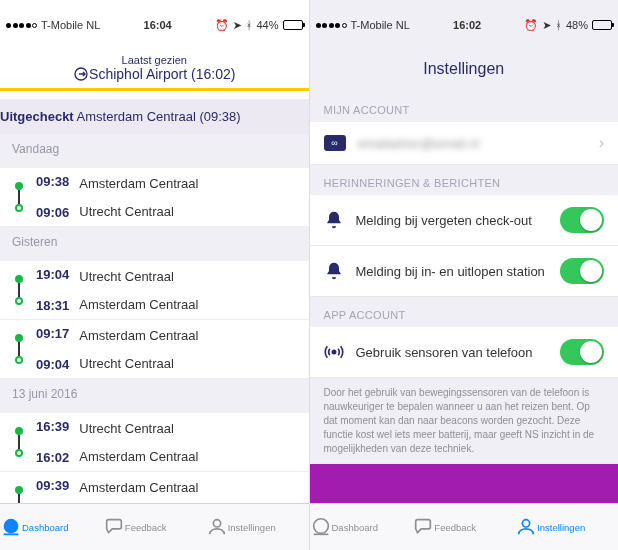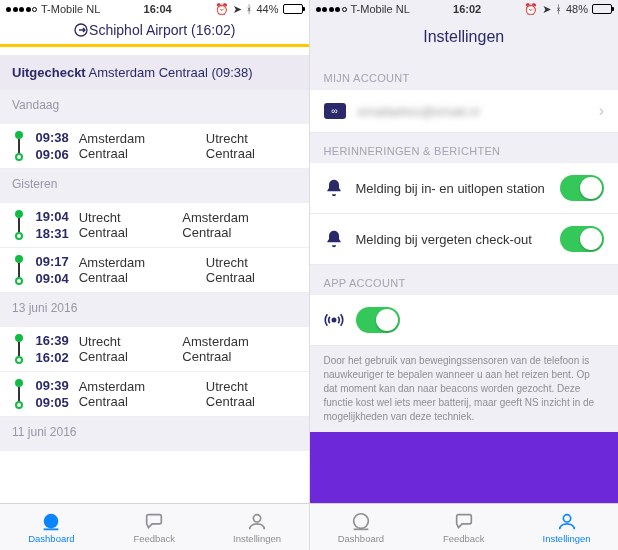--- a/index.html
+++ b/index.html
@@ -1,54 +1,54 @@
 <!DOCTYPE html>
 <html><head>
 <meta charset="utf-8">
 <style>
 html,body{margin:0;padding:0;font-family:-apple-system,Helvetica,Arial,sans-serif;font-size:13px;color:#333;background:#fff}
 .phones{display:flex;width:618px;height:550px}
 .phone{width:309px;height:550px;display:flex;flex-direction:column;position:relative;background:#f0eff5}
 .phone.left{border-right:1px solid #ddd}
-.statusbar{height:18px;display:flex;align-items:center;justify-content:space-between;padding:0 6px;font-size:11px;background:#fff;font-weight:500}
+.statusbar{height:18px;display:flex;align-items:center;justify-content:space-between;padding:16px 6px;font-size:11px;background:#fff;font-weight:500}
 .phone.right .statusbar{background:#f0eff5}
 .sb-left,.sb-right{display:flex;align-items:center;gap:4px}
 .dots{display:flex;gap:1.5px}
 .dot{width:5px;height:5px;border-radius:50%;background:#000}
 .dot.empty{background:none;border:1px solid #000;box-sizing:border-box}
 .sb-time{font-weight:600}
 .battery{width:18px;height:8px;border:1px solid #000;border-radius:2px;position:relative}
 .battery::after{content:"";position:absolute;right:-3px;top:2px;width:2px;height:4px;background:#000;border-radius:0 1px 1px 0}
 .battery .fill{height:100%;background:#000}
 .header-left{background:#fff;text-align:center;padding:4px 0 6px;border-bottom:3px solid #ffc800}
 .header-left .lbl{font-size:11px;color:#2a2a6a}
 .header-left .loc{font-size:14px;color:#2a2a6a;font-weight:400;display:flex;align-items:center;justify-content:center;}
 .header-right{background:#f0eff5;text-align:center;padding:10px 0 14px;color:#2a2a6a;font-size:16px}
 .content{flex:1;overflow:hidden;background:#fff}
-.status-row{background:#ece9f3;padding:10px 12px;font-size:13px;color:#2a2a6a;margin:8px 0 0}
+.status-row{background:#ece9f3;padding:10px 0;font-size:13px;color:#2a2a6a;margin:8px 0 0}
 .status-row .st{font-weight:600}
 .sec-hdr{padding:8px 12px 12px;font-size:12px;color:#9996a8;background:#f0eff5}
 .trip{display:flex;align-items:center;padding:6px 12px;border-bottom:1px solid #eee;background:#fff;gap:10px}
 .trip-icon{width:14px;display:flex;flex-direction:column;align-items:center}
 .trip-icon .circ{width:8px;height:8px;border-radius:50%;border:2px solid #1b4;box-sizing:border-box}
 .trip-icon .circ.top{background:#1b4}
 .trip-icon .line{width:2px;height:14px;background:#333}
-.trip-times{display:flex;flex-direction:column;gap:2px;color:#2a2a6a;font-weight:700;font-size:13px}
-.trip-places{display:flex;flex-direction:row;gap:13px;color:#333;font-size:13px}
+.trip-times{display:flex;flex-direction:column;gap:16px;color:#2a2a6a;font-weight:700;font-size:13px}
+.trip-places{display:flex;flex-direction:column;gap:13px;color:#333;font-size:13px}
 .sect-label{padding:12px 14px 6px;font-size:11px;color:#a6a3b3;background:#f0eff5;letter-spacing:.3px}
 .row{background:#fff;padding:12px 14px;display:flex;align-items:center;gap:12px;border-bottom:1px solid #e8e8ee;font-size:13px;color:#333}
 .row .lbl{flex:1}
 .chev{color:#c5c5cc;font-size:16px}
 .toggle{width:44px;height:26px;border-radius:13px;background:#34c759;position:relative;flex-shrink:0}
 .toggle::after{content:"";position:absolute;right:2px;top:2px;width:22px;height:22px;background:#fff;border-radius:50%;box-shadow:0 1px 2px rgba(0,0,0,.3)}
 .note{padding:8px 14px;font-size:10px;color:#8e8e93;line-height:1.4;background:#f0eff5}
 .account-icon{width:22px;height:16px;background:#2a2a6a;border-radius:3px;display:flex;align-items:center;justify-content:center;color:#fff;font-size:9px}
 .blurred{color:#999;filter:blur(3px)}
 .tabbar{height:46px;background:rgba(248,248,250,0.92);border-top:1px solid #d5d5d9;display:flex}
-.tab{flex:1;display:flex;flex-direction:column;align-items:center;justify-content:center;gap:0;font-size:9.5px;color:#8e8e93}
+.tab{flex:1;display:flex;flex-direction:row;align-items:center;gap:0;font-size:9.5px;color:#8e8e93}
 .tab.active{color:#0a84ff}
 .tab .ic{width:22px;height:22px;display:flex;align-items:center;justify-content:center}
 svg{display:block}
 </style>
 </head>
 <body>
 
 <div class="phones">
 
 <div class="phone left">
@@ -66,20 +66,21 @@
     <span class="sb-time">16:04</span>
     <div class="sb-right">
       <span>⏰</span>
       <span>➤</span>
       <span>ᚼ</span>
       <span>44%</span>
       <span class="battery"><span class="fill" style="width:44%"></span></span>
     </div>
   </div>
   <div class="header-left">
+    <div class="lbl">Laatst gezien</div>
     <div class="loc">
       <svg width="16" height="16" viewBox="0 0 24 24" fill="none" stroke="#2a2a6a" stroke-width="2">
             <circle cx="12" cy="12" r="9"></circle>
             <path d="M9 12h9M15 9l3 3-3 3"></path>
           </svg>
       <span>Schiphol Airport (16:02)</span>
     </div>
   </div>
   <div class="content">
     <div class="status-row">
@@ -213,57 +214,58 @@
     <span class="sb-time">16:02</span>
     <div class="sb-right">
       <span>⏰</span>
       <span>➤</span>
       <span>ᚼ</span>
       <span>48%</span>
       <span class="battery"><span class="fill" style="width:48%"></span></span>
     </div>
   </div>
   <div class="header-right">Instellingen</div>
-  <div class="content" style="background:#6d28d9">
+  <div class="content" style="background:#a21caf">
     <div class="sect-label">MIJN ACCOUNT</div>
     <div class="row">
       <span class="account-icon">∞</span>
       <span class="lbl blurred">emailadres@email.nl</span>
       <span class="chev">›</span>
     </div>
     <div class="sect-label">HERINNERINGEN &amp; BERICHTEN</div>
     <div id="reminders-rows">
           <div class="row">
             <span>
               <svg width="20" height="20" viewBox="0 0 24 24" fill="#2a2a6a">
                 <path d="M12 2a6 6 0 0 0-6 6v4l-2 3v1h16v-1l-2-3V8a6 6 0 0 0-6-6zm0 20a2.5 2.5 0 0 0 2.5-2.5h-5A2.5 2.5 0 0 0 12 22z"></path>
               </svg>
             </span>
-            <span class="lbl">Melding bij in- en uitlopen station</span>
+            <span class="lbl">Melding bij vergeten check-out</span>
             <span class="toggle"></span>
           </div>
           <div class="row">
             <span>
               <svg width="20" height="20" viewBox="0 0 24 24" fill="#2a2a6a">
                 <path d="M12 2a6 6 0 0 0-6 6v4l-2 3v1h16v-1l-2-3V8a6 6 0 0 0-6-6zm0 20a2.5 2.5 0 0 0 2.5-2.5h-5A2.5 2.5 0 0 0 12 22z"></path>
               </svg>
             </span>
-            <span class="lbl">Melding bij vergeten check-out</span>
+            <span class="lbl">Melding bij in- en uitlopen station</span>
             <span class="toggle"></span>
           </div>
         </div>
     <div class="sect-label">APP ACCOUNT</div>
     <div id="options-rows">
           <div class="row">
             <span>
               <svg width="20" height="20" viewBox="0 0 24 24" fill="none" stroke="#2a2a6a" stroke-width="2">
                 <circle cx="12" cy="12" r="2" fill="#2a2a6a"></circle>
                 <path d="M7 8a7 7 0 0 0 0 8M17 8a7 7 0 0 1 0 8M4 5a11 11 0 0 0 0 14M20 5a11 11 0 0 1 0 14"></path>
               </svg>
             </span>
+            <span class="lbl">Gebruik sensoren van telefoon</span>
             <span class="toggle"></span>
           </div>
         </div>
     <div class="note">Door het gebruik van bewegingssensoren van de telefoon is nauwkeuriger te bepalen wanneer u aan het reizen bent. Op dat moment kan dan naar beacons worden gezocht. Deze functie kost wel iets meer batterij, maar geeft NS inzicht in de mogelijkheden van deze techniek.</div>
   </div>
   <div class="tabbar">
     <div class="tab">
       <span class="ic">
             <svg width="22" height="22" viewBox="0 0 24 24" fill="none" stroke="#8e8e93" stroke-width="1.8">
               <circle cx="12" cy="11" r="8"></circle>

